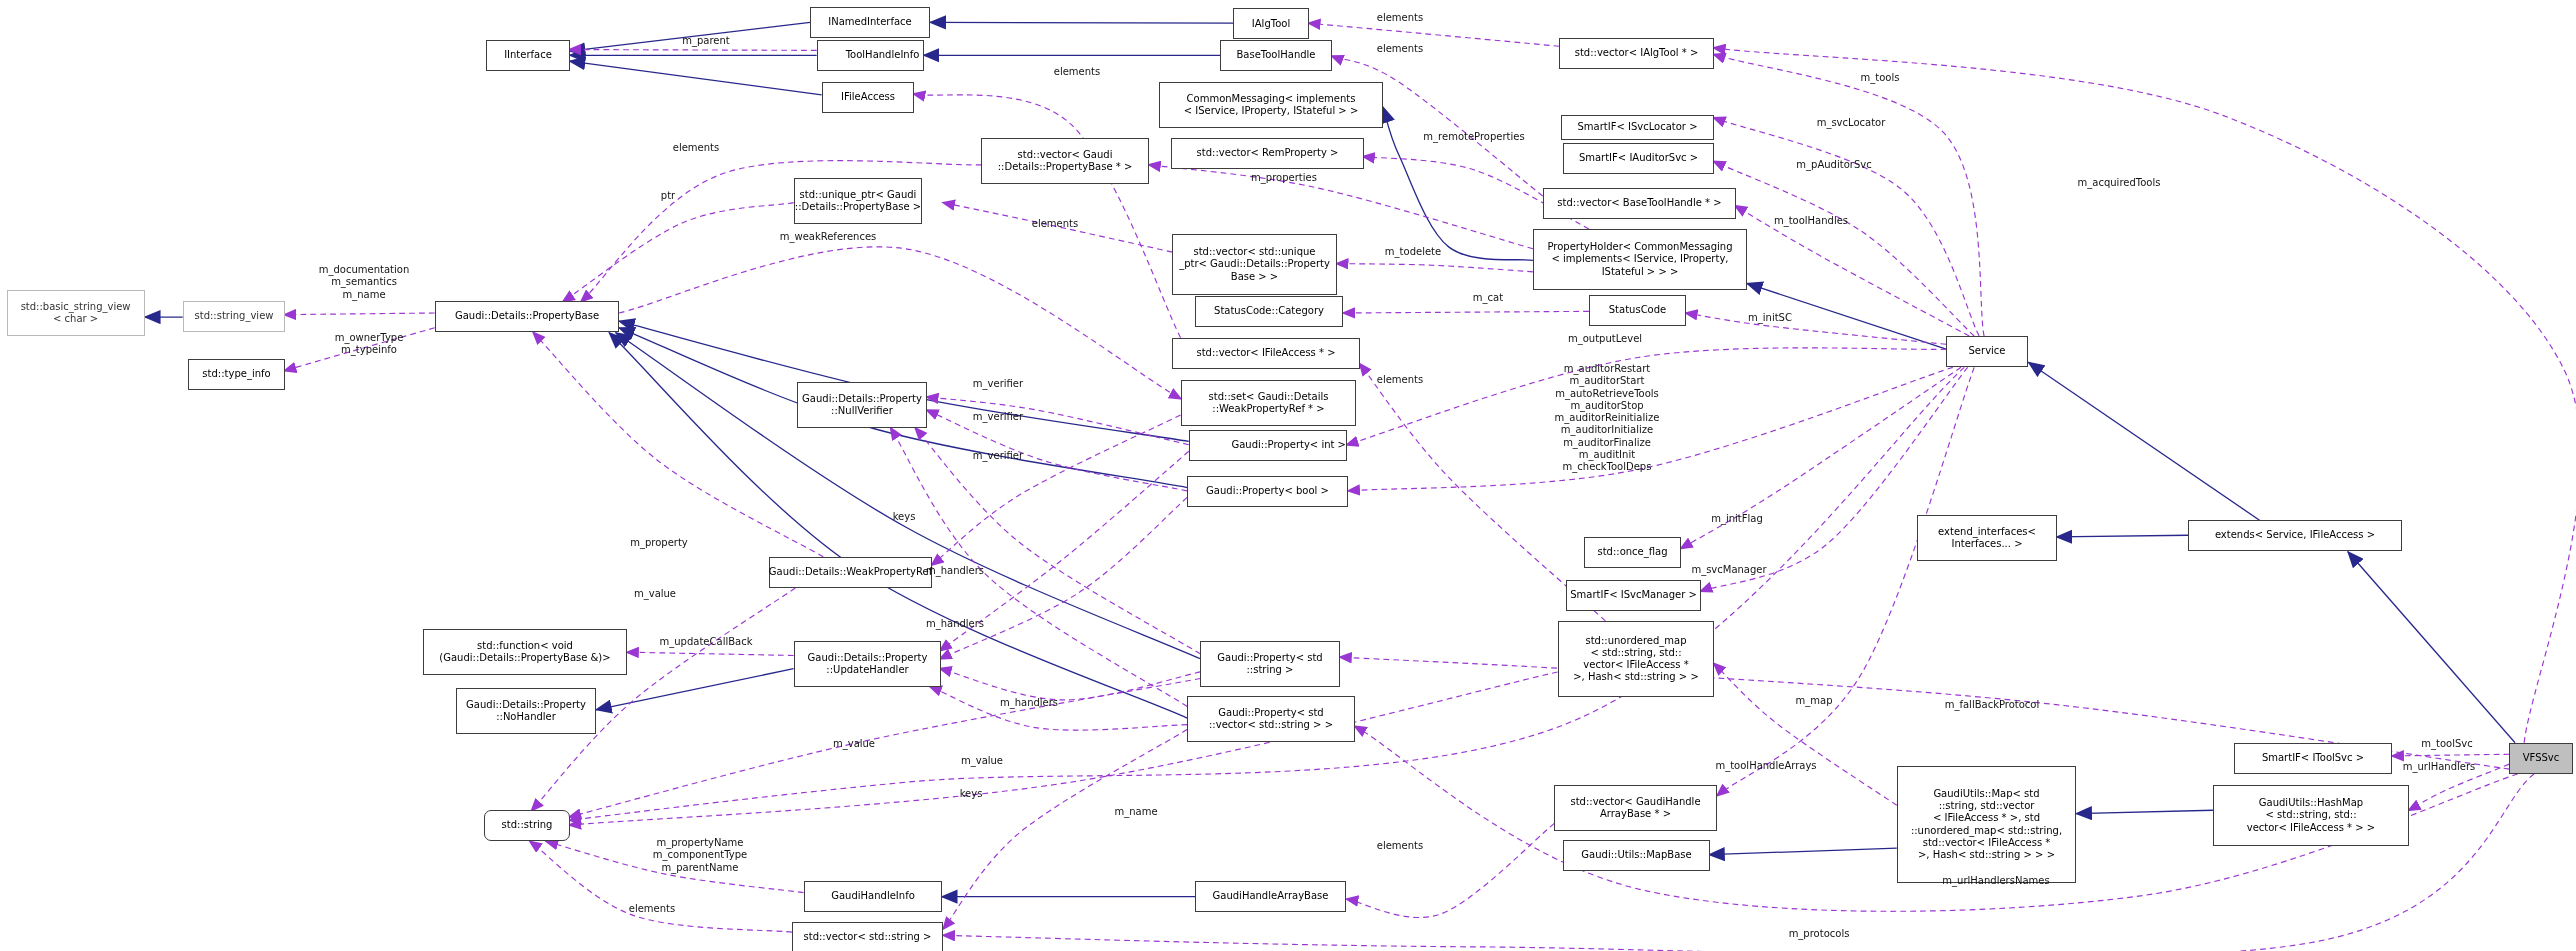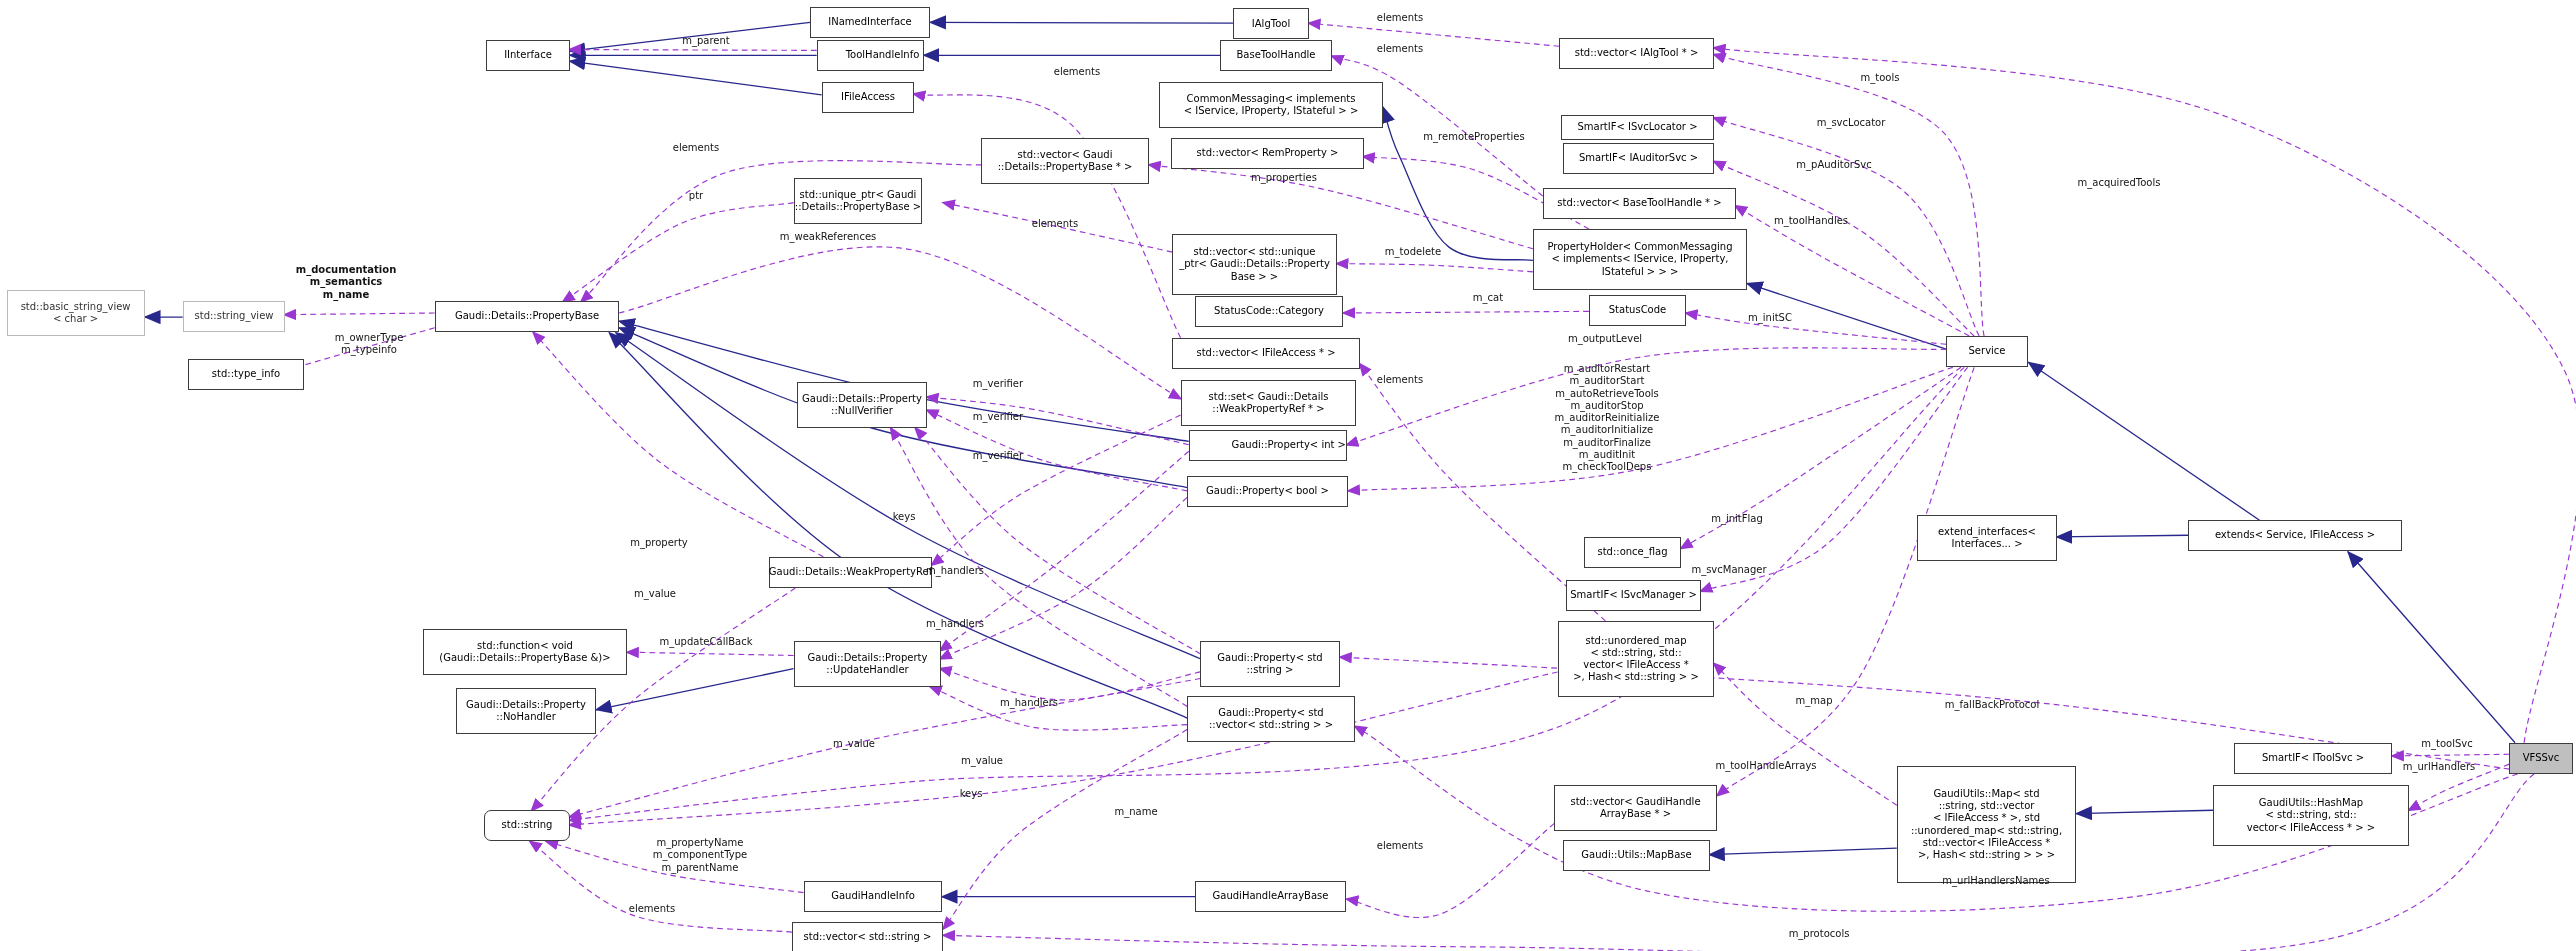--- a/index.html
+++ b/index.html
@@ -101,21 +101,21 @@
       <path d="M528,380 L346,382" class="edge-u" stroke="#9a36d2" marker-end="url(#arrow-u)"></path>
       <path d="M528,398 C512.6666666666666,402.3333333333333 466.3333333333333,415.3333333333333 436,424 C405.6666666666667,432.6666666666667 361,445.6666666666667 346,450" class="edge-u" stroke="#9a36d2" marker-end="url(#arrow-u)"></path>
     </svg>
 <div class="node light" style="left: 6.6px; top: 290px; width: 138px; height: 46px;">
       <div>std::basic_string_view</div>
       <div>&lt; char &gt;</div>
     </div>
     <div class="node light" style="left: 183px; top: 301px; width: 102px; height: 31px;">
       <div>std::string_view</div>
     </div>
-    <div class="node" style="left: 188px; top: 359px; width: 116px; height: 31px;">
+    <div class="node" style="left: 188px; top: 359px; width: 97px; height: 31px;">
       <div>std::type_info</div>
     </div>
     <div class="node bold" style="left: 435px; top: 301px; width: 184px; height: 31px;">
       <div>Gaudi::Details::PropertyBase</div>
     </div>
     <div class="node" style="left: 486px; top: 40px; width: 84px; height: 31px;">
       <div>IInterface</div>
     </div>
     <div class="node" style="left: 810px; top: 6.6px; width: 120px; height: 31px;">
       <div>INamedInterface</div>
@@ -273,21 +273,21 @@
       <div>vector&lt; IFileAccess * &gt; &gt;</div>
     </div>
     <div class="node current" style="left: 2509px; top: 743px; width: 64px; height: 31px;">
       <div>VFSSvc</div>
     </div>
     <div class="elabel" style="left: 706px; top: 41px; color: rgb(19, 19, 19);">m_parent</div>
     <div class="elabel" style="left: 1400px; top: 18px; color: rgb(19, 19, 19);">elements</div>
     <div class="elabel" style="left: 1400px; top: 49px; color: rgb(19, 19, 19);">elements</div>
     <div class="elabel" style="left: 1077px; top: 72px; color: rgb(19, 19, 19);">elements</div>
     <div class="elabel" style="left: 696px; top: 148px; color: rgb(19, 19, 19);">elements</div>
-    <div class="elabel" style="left: 696px; top: 196px; color: rgb(19, 19, 19);">ptr</div>
+    <div class="elabel" style="left: 668px; top: 196px; color: rgb(19, 19, 19);">ptr</div>
     <div class="elabel" style="left: 1055px; top: 224px; color: rgb(19, 19, 19);">elements</div>
     <div class="elabel" style="left: 1488px; top: 298px; color: rgb(19, 19, 19);">m_cat</div>
     <div class="elabel" style="left: 1770px; top: 318px; color: rgb(19, 19, 19);">m_initSC</div>
     <div class="elabel" style="left: 1811px; top: 221px; color: rgb(19, 19, 19);">m_toolHandles</div>
     <div class="elabel" style="left: 1834px; top: 165px; color: rgb(19, 19, 19);">m_pAuditorSvc</div>
     <div class="elabel" style="left: 1851px; top: 123px; color: rgb(19, 19, 19);">m_svcLocator</div>
     <div class="elabel" style="left: 1880px; top: 78px; color: rgb(19, 19, 19);">m_tools</div>
     <div class="elabel" style="left: 1605px; top: 339px; color: rgb(19, 19, 19);">m_outputLevel</div>
     <div class="elabel" style="left: 1607px; top: 418px; color: rgb(19, 19, 19);">
       <div>m_auditorRestart</div>
@@ -329,21 +329,21 @@
       <div>m_propertyName</div>
       <div>m_componentType</div>
       <div>m_parentName</div>
     </div>
     <div class="elabel" style="left: 2447px; top: 744px; color: rgb(19, 19, 19);">m_toolSvc</div>
     <div class="elabel" style="left: 2439px; top: 767px; color: rgb(19, 19, 19);">m_urlHandlers</div>
     <div class="elabel" style="left: 2119px; top: 183px; color: rgb(19, 19, 19);">m_acquiredTools</div>
     <div class="elabel" style="left: 1992px; top: 705px; color: rgb(19, 19, 19);">m_fallBackProtocol</div>
     <div class="elabel" style="left: 1996px; top: 881px; color: rgb(19, 19, 19);">m_urlHandlersNames</div>
     <div class="elabel" style="left: 1819px; top: 934px; color: rgb(19, 19, 19);">m_protocols</div>
-    <div class="elabel" style="left: 346px; top: 282px; color: rgb(19, 19, 19); font-weight: bold;">
+    <div class="elabel" style="left: 364px; top: 282px; color: rgb(19, 19, 19);">
       <div>m_documentation</div>
       <div>m_semantics</div>
       <div>m_name</div>
     </div>
     <div class="elabel" style="left: 369px; top: 344px; color: rgb(19, 19, 19);">
       <div>m_ownerType</div>
       <div>m_typeinfo</div>
     </div>
   </div>
 

